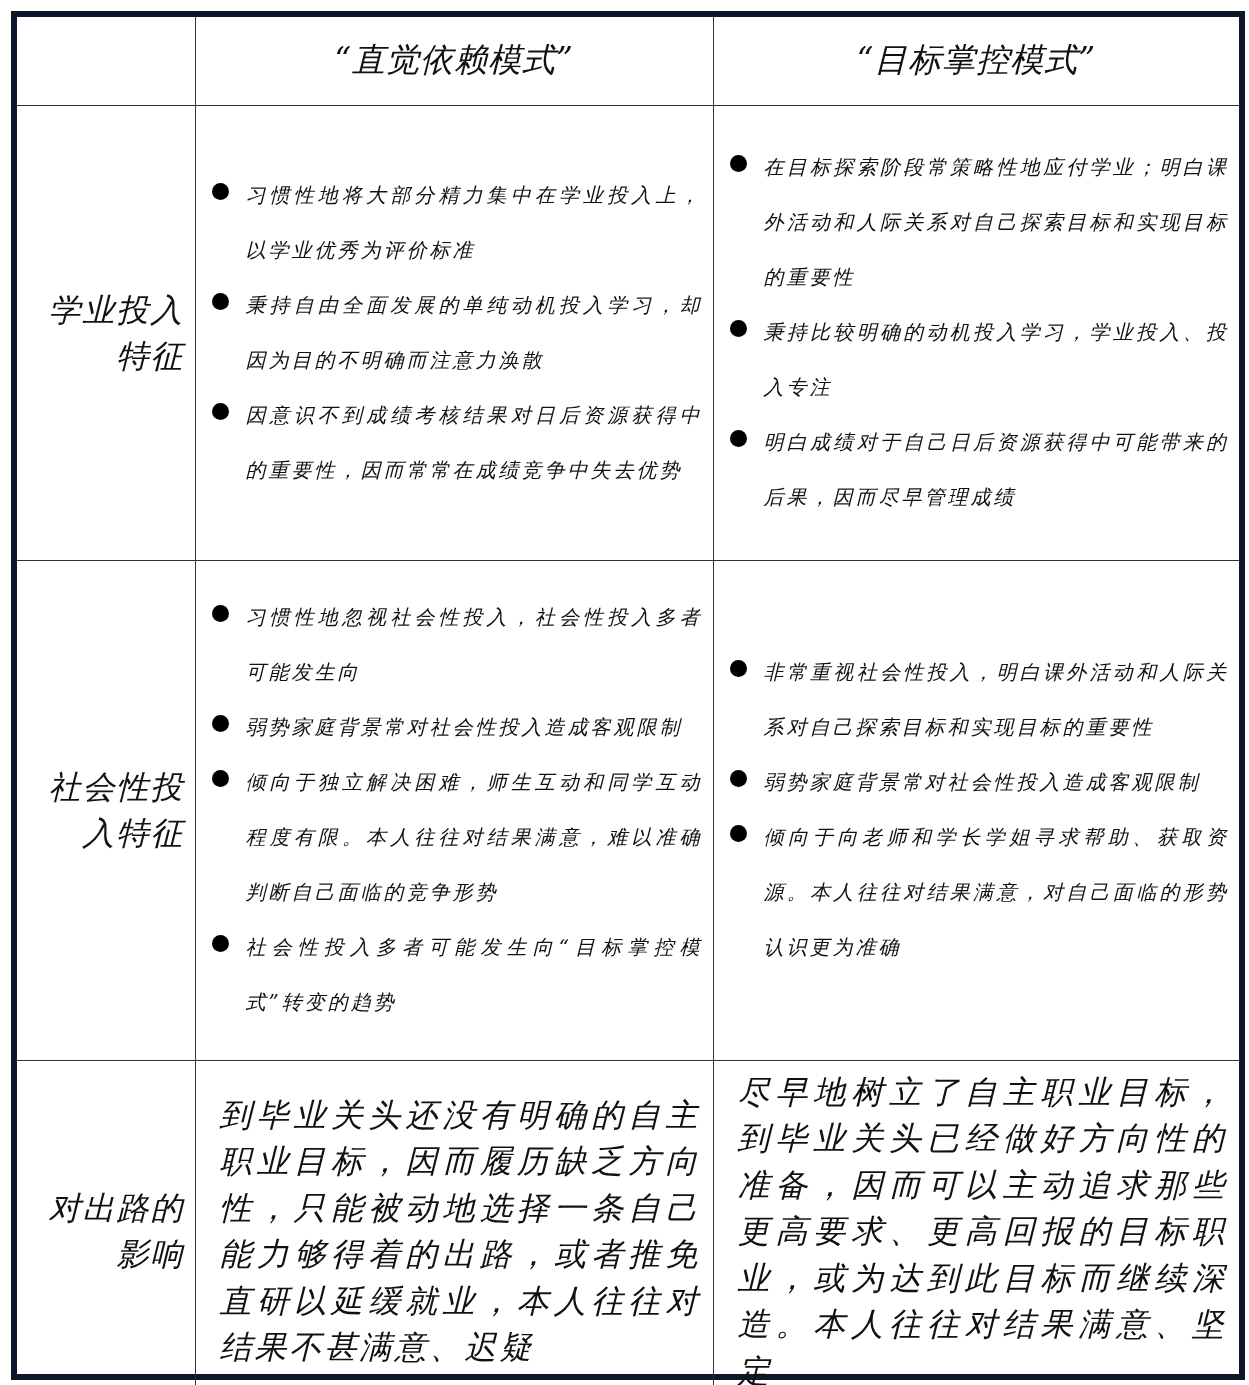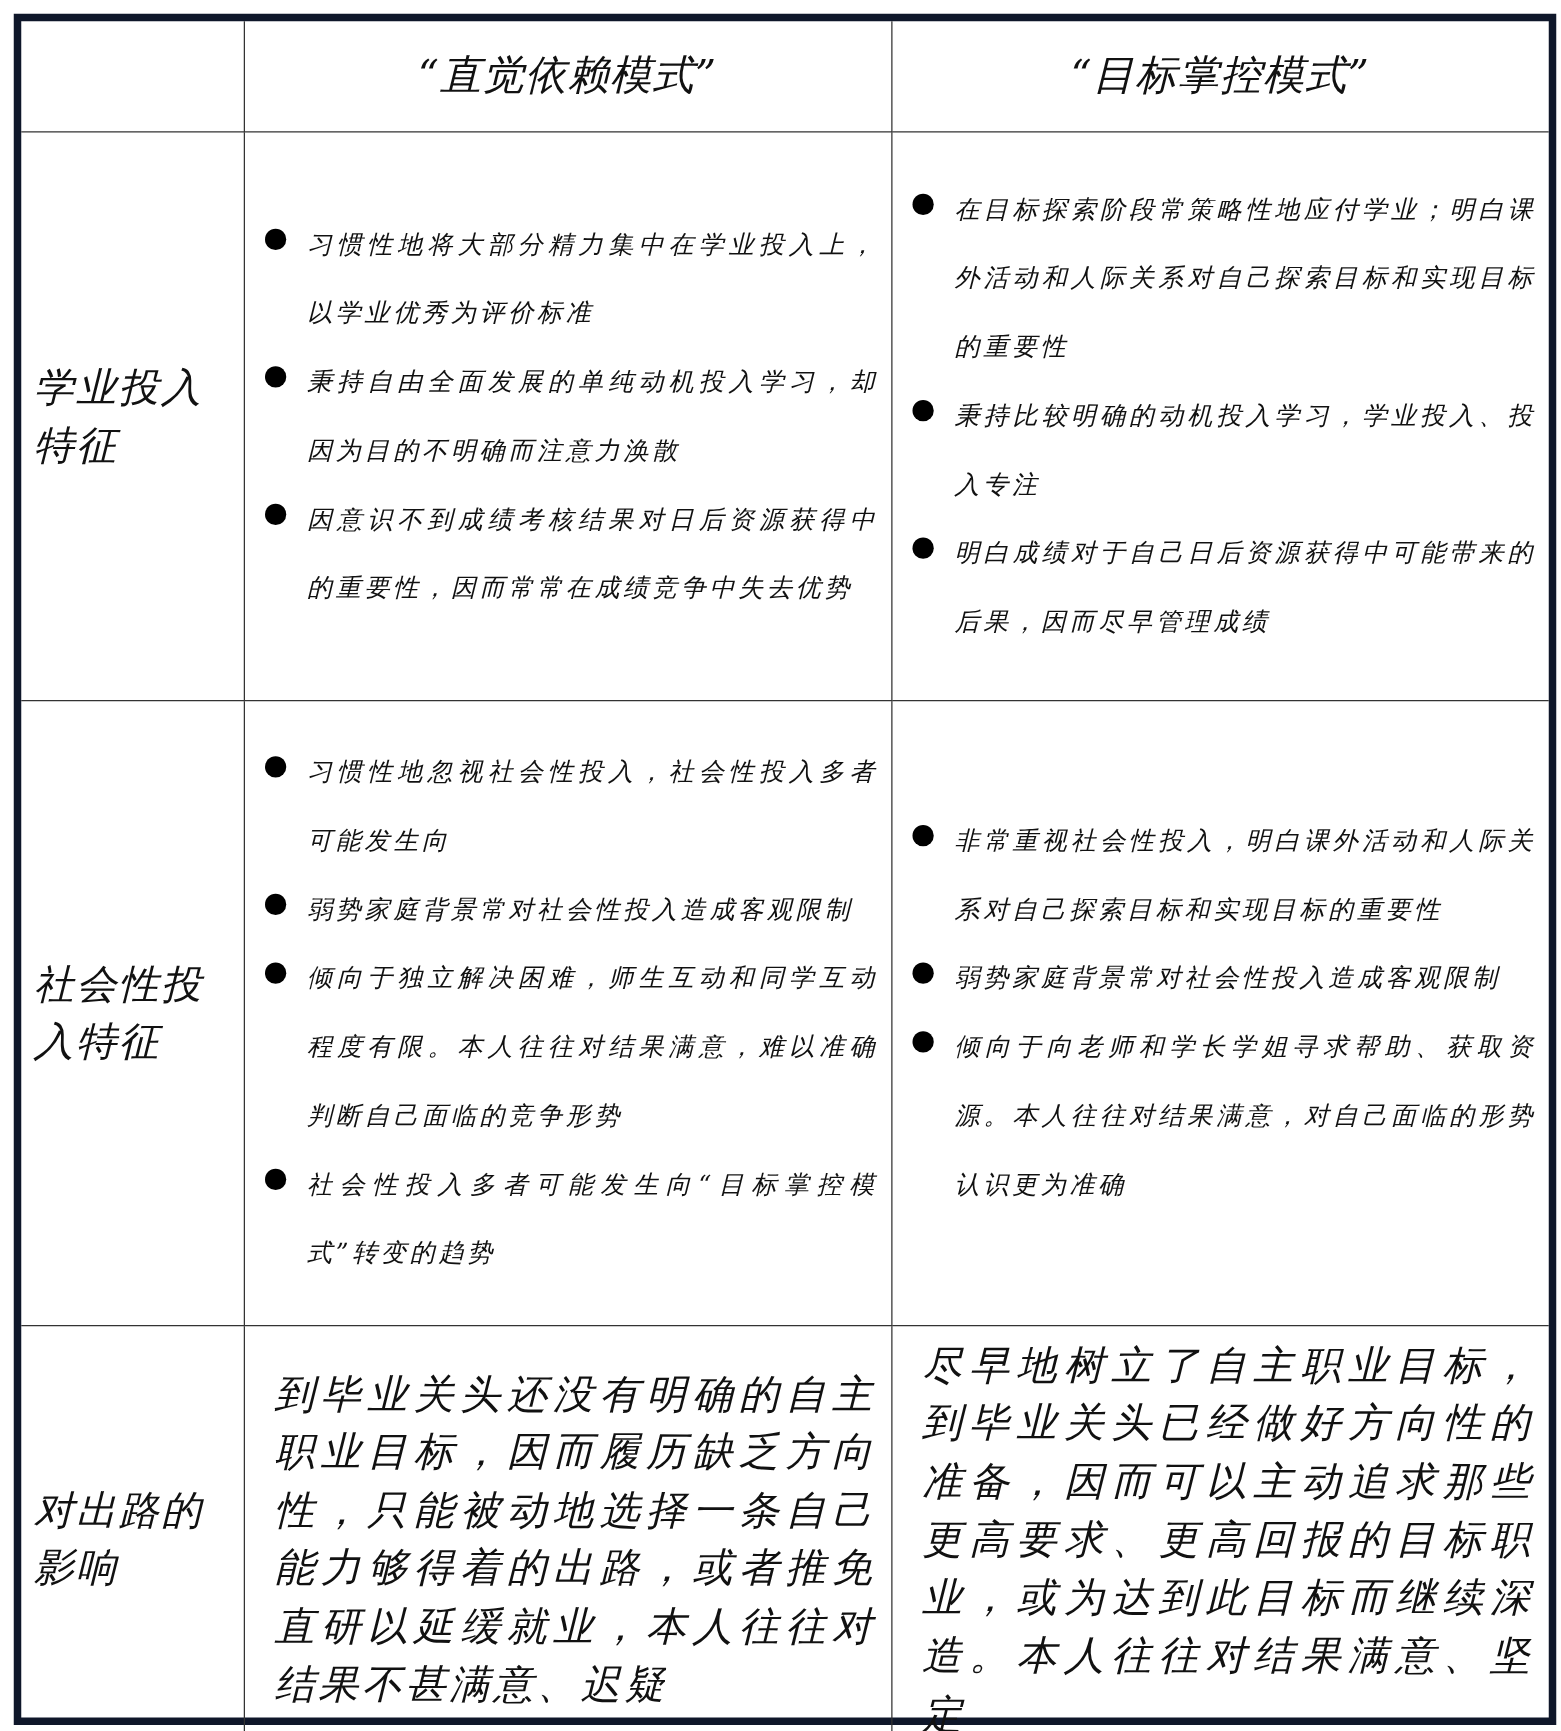--- a/index.html
+++ b/index.html
@@ -9,21 +9,21 @@
            border: 6px solid #0f172a; box-sizing: content-box; font-style: italic; }
   table { border-collapse: collapse; width: 1222px; height: 1357px; table-layout: fixed; }
   td { border: 1.5px solid #333; vertical-align: middle; padding: 0; }
   tr:first-child td { border-top: none; }
   tr:last-child td { border-bottom: none; }
   td:first-child { border-left: none; }
   td:last-child { border-right: none; }
   col.c0 { width: 178px; } col.c1 { width: 518px; } col.c2 { width: 526px; }
   tr.r0 { height: 88px; } tr.r1 { height: 455px; } tr.r2 { height: 500px; } tr.r3 { height: 314px; }
   .head { text-align: center; font-size: 33px; letter-spacing: 1px; }
-  .rowhead { text-align: left; font-size: 32px; line-height: 46px; letter-spacing: 2px; padding: 0 10px; }
+  .rowhead { text-align: right; font-size: 32px; line-height: 46px; letter-spacing: 2px; padding: 0 10px; }
   ul { list-style: none; margin: 0; padding: 8px 10px 8px 12px; }
   li { position: relative; padding-left: 38px; font-size: 20px; line-height: 55px;
        letter-spacing: 3px; text-align: justify; }
   li .dot { position: absolute; left: 4px; top: 15px; width: 17px; height: 17px;
             background: #000; border-radius: 50%; }
   .para { font-size: 32px; line-height: 46.5px; letter-spacing: 3px; padding: 8px 12px 8px 24px; text-align: justify; }
 </style>
 </head>
 <body>
 

